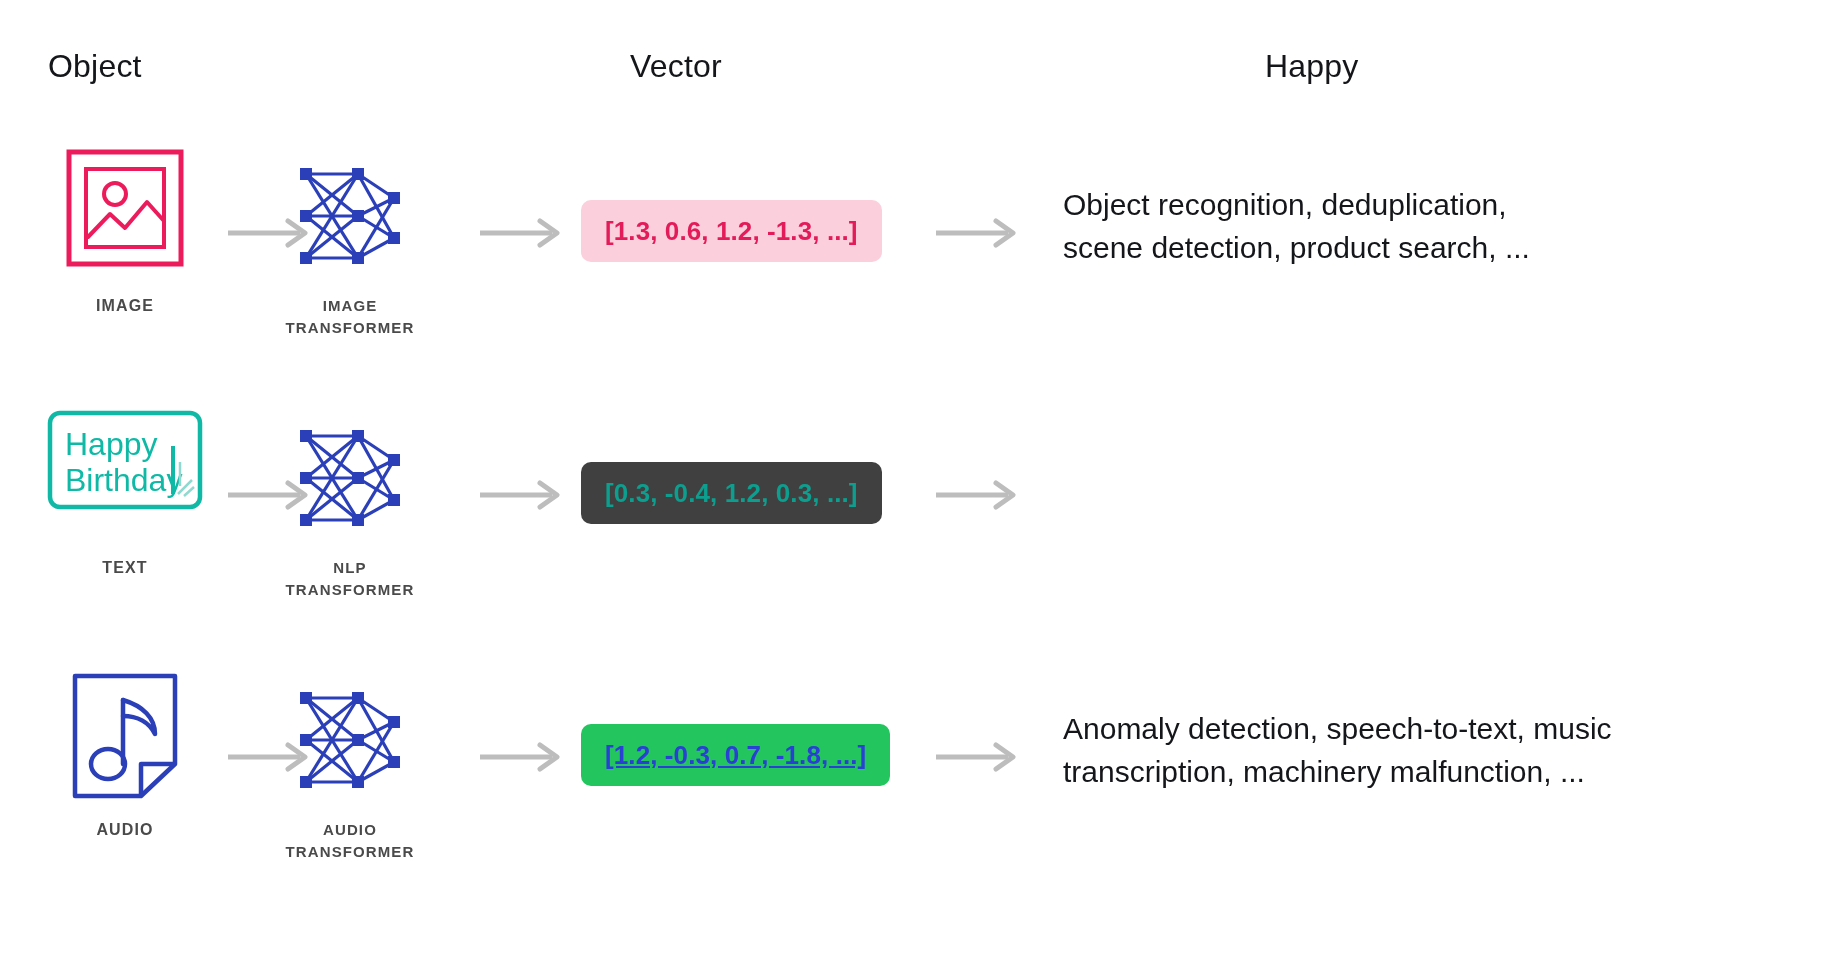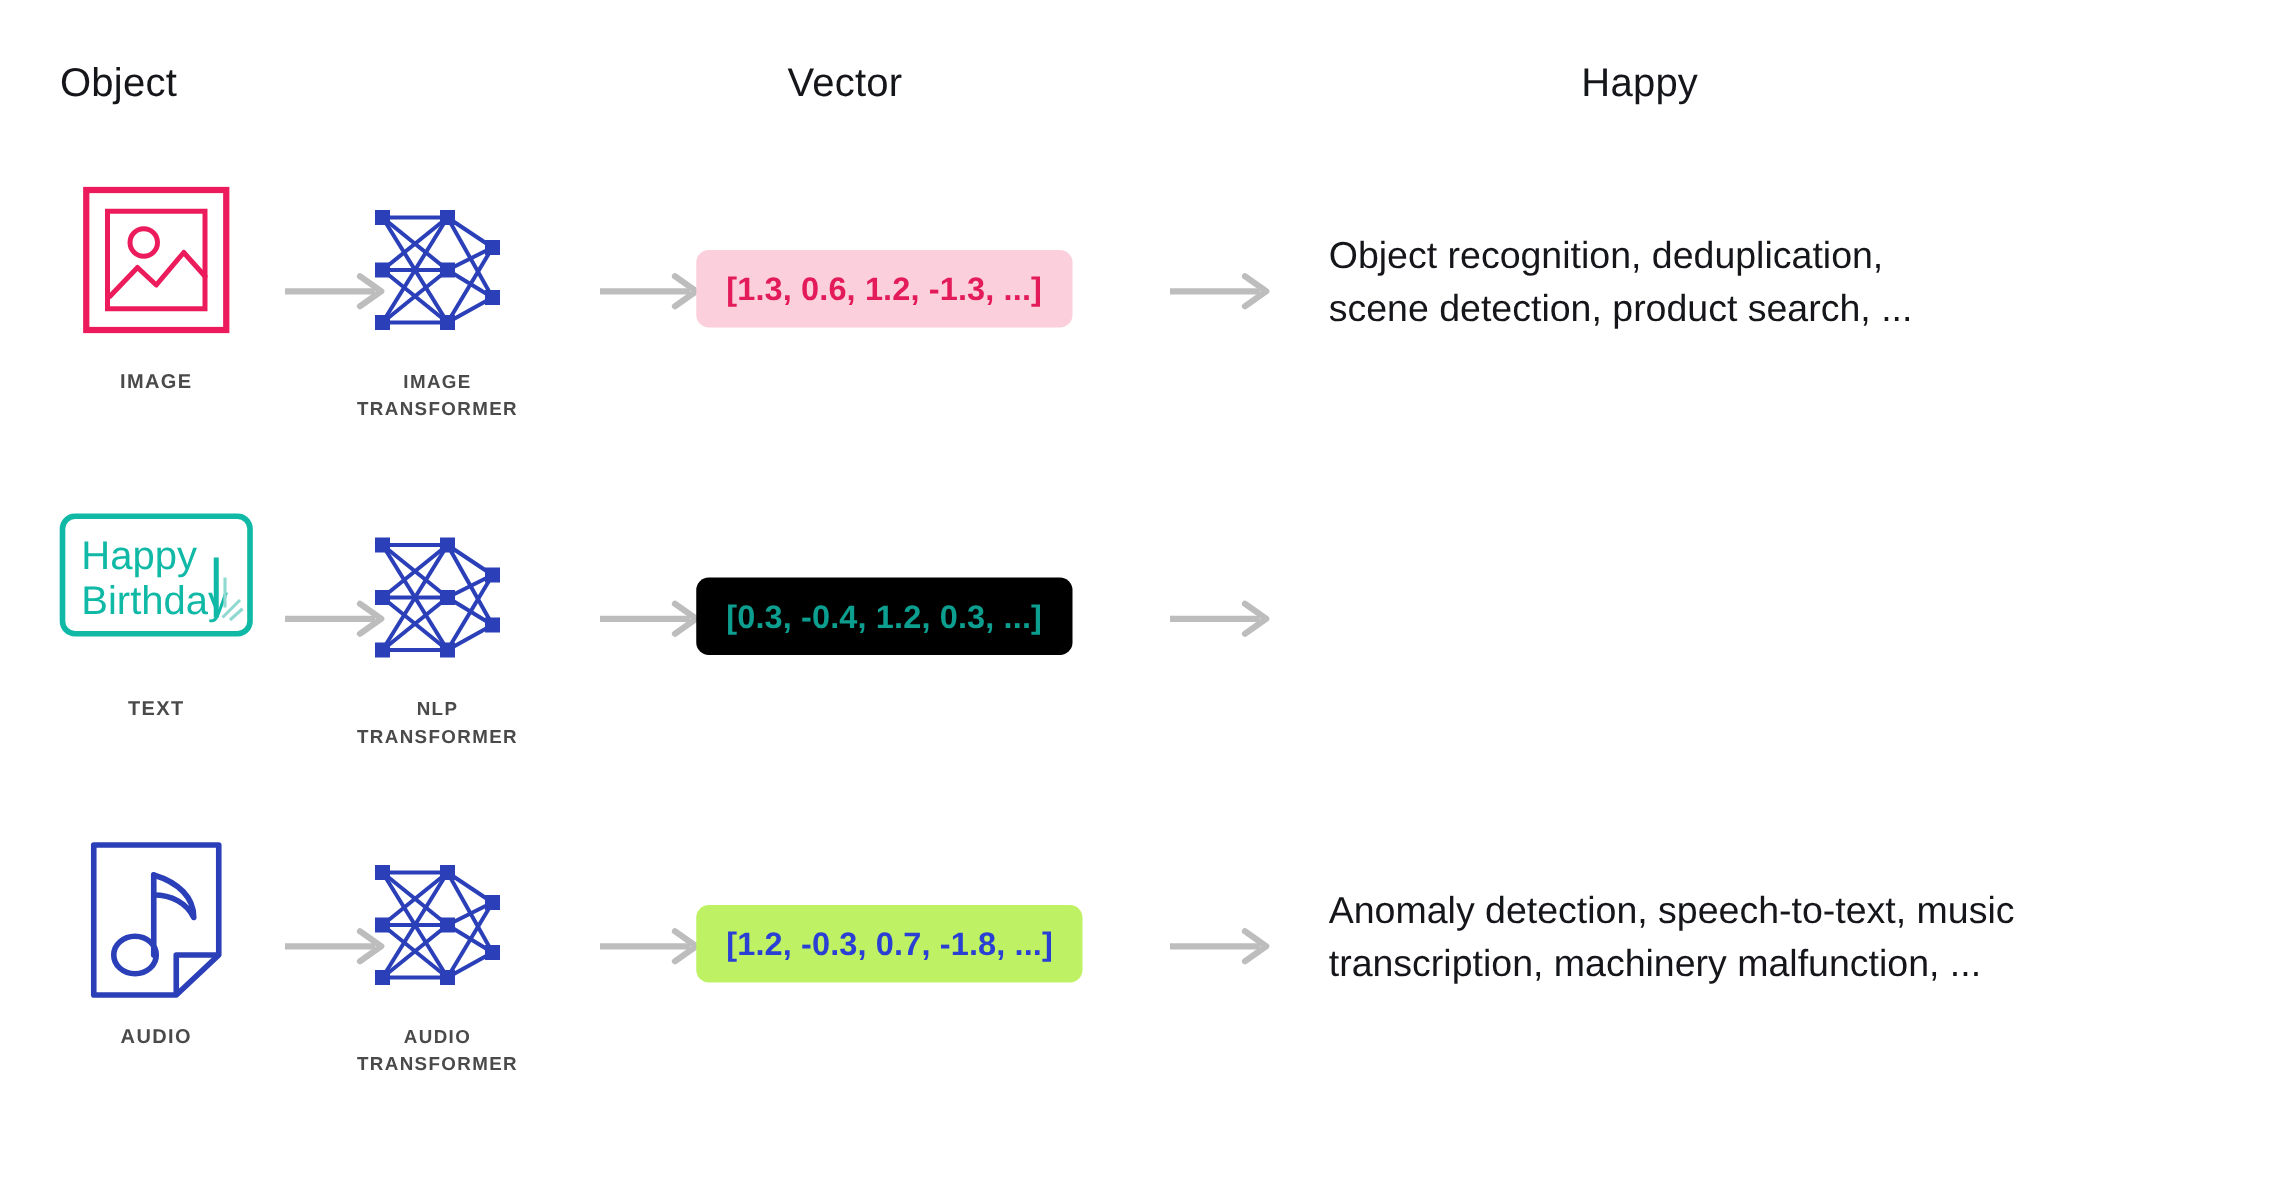--- a/index.html
+++ b/index.html
@@ -133,20 +133,21 @@
     align-items: center;
     justify-content: center;
     height: 62px;
     min-width: 295px;
     padding: 0 24px;
     border-radius: 10px;
     font-size: 26px;
     font-weight: 700;
     letter-spacing: 0.1px;
     box-sizing: border-box;
+    margin-left: 24px;
   }
 
   
   .task-cell {
     position: absolute;
     left: 1063px;
     top: 64px;
     width: 740px;
   }
   .task-text {
@@ -310,21 +311,21 @@
     </div>
 
     <div class="arrow a2">
       <svg width="86" height="34" viewBox="0 0 86 34">
         <line x1="2" y1="17" x2="74" y2="17" stroke="#BDBDBD" stroke-width="5"></line>
         <polyline points="62,5 79,17 62,29" fill="none" stroke="#BDBDBD" stroke-width="5" stroke-linejoin="round" stroke-linecap="round"></polyline>
       </svg>
     </div>
 
     <div class="vec-cell">
-      <div class="chip" style="background:#000000;color:#0C9E8E;">[0.3, -0.4, 1.2, 0.3, ...]</div>
+      <div class="chip" style="background:#404040;color:#0C9E8E;">[0.3, -0.4, 1.2, 0.3, ...]</div>
     </div>
 
     <div class="arrow a3">
       <svg width="86" height="34" viewBox="0 0 86 34">
         <line x1="2" y1="17" x2="74" y2="17" stroke="#BDBDBD" stroke-width="5"></line>
         <polyline points="62,5 79,17 62,29" fill="none" stroke="#BDBDBD" stroke-width="5" stroke-linejoin="round" stroke-linecap="round"></polyline>
       </svg>
     </div>
 
   </div>
@@ -388,21 +389,21 @@
     </div>
 
     <div class="arrow a2">
       <svg width="86" height="34" viewBox="0 0 86 34">
         <line x1="2" y1="17" x2="74" y2="17" stroke="#BDBDBD" stroke-width="5"></line>
         <polyline points="62,5 79,17 62,29" fill="none" stroke="#BDBDBD" stroke-width="5" stroke-linejoin="round" stroke-linecap="round"></polyline>
       </svg>
     </div>
 
     <div class="vec-cell">
-      <div class="chip" style="background:#bef264;color:#2A3FD4;">[1.2, -0.3, 0.7, -1.8, ...]</div>
+      <div class="chip" style="background:#22c55e;color:#2A3FD4;text-decoration:underline;">[1.2, -0.3, 0.7, -1.8, ...]</div>
     </div>
 
     <div class="arrow a3">
       <svg width="86" height="34" viewBox="0 0 86 34">
         <line x1="2" y1="17" x2="74" y2="17" stroke="#BDBDBD" stroke-width="5"></line>
         <polyline points="62,5 79,17 62,29" fill="none" stroke="#BDBDBD" stroke-width="5" stroke-linejoin="round" stroke-linecap="round"></polyline>
       </svg>
     </div>
 
     <div class="task-cell">

